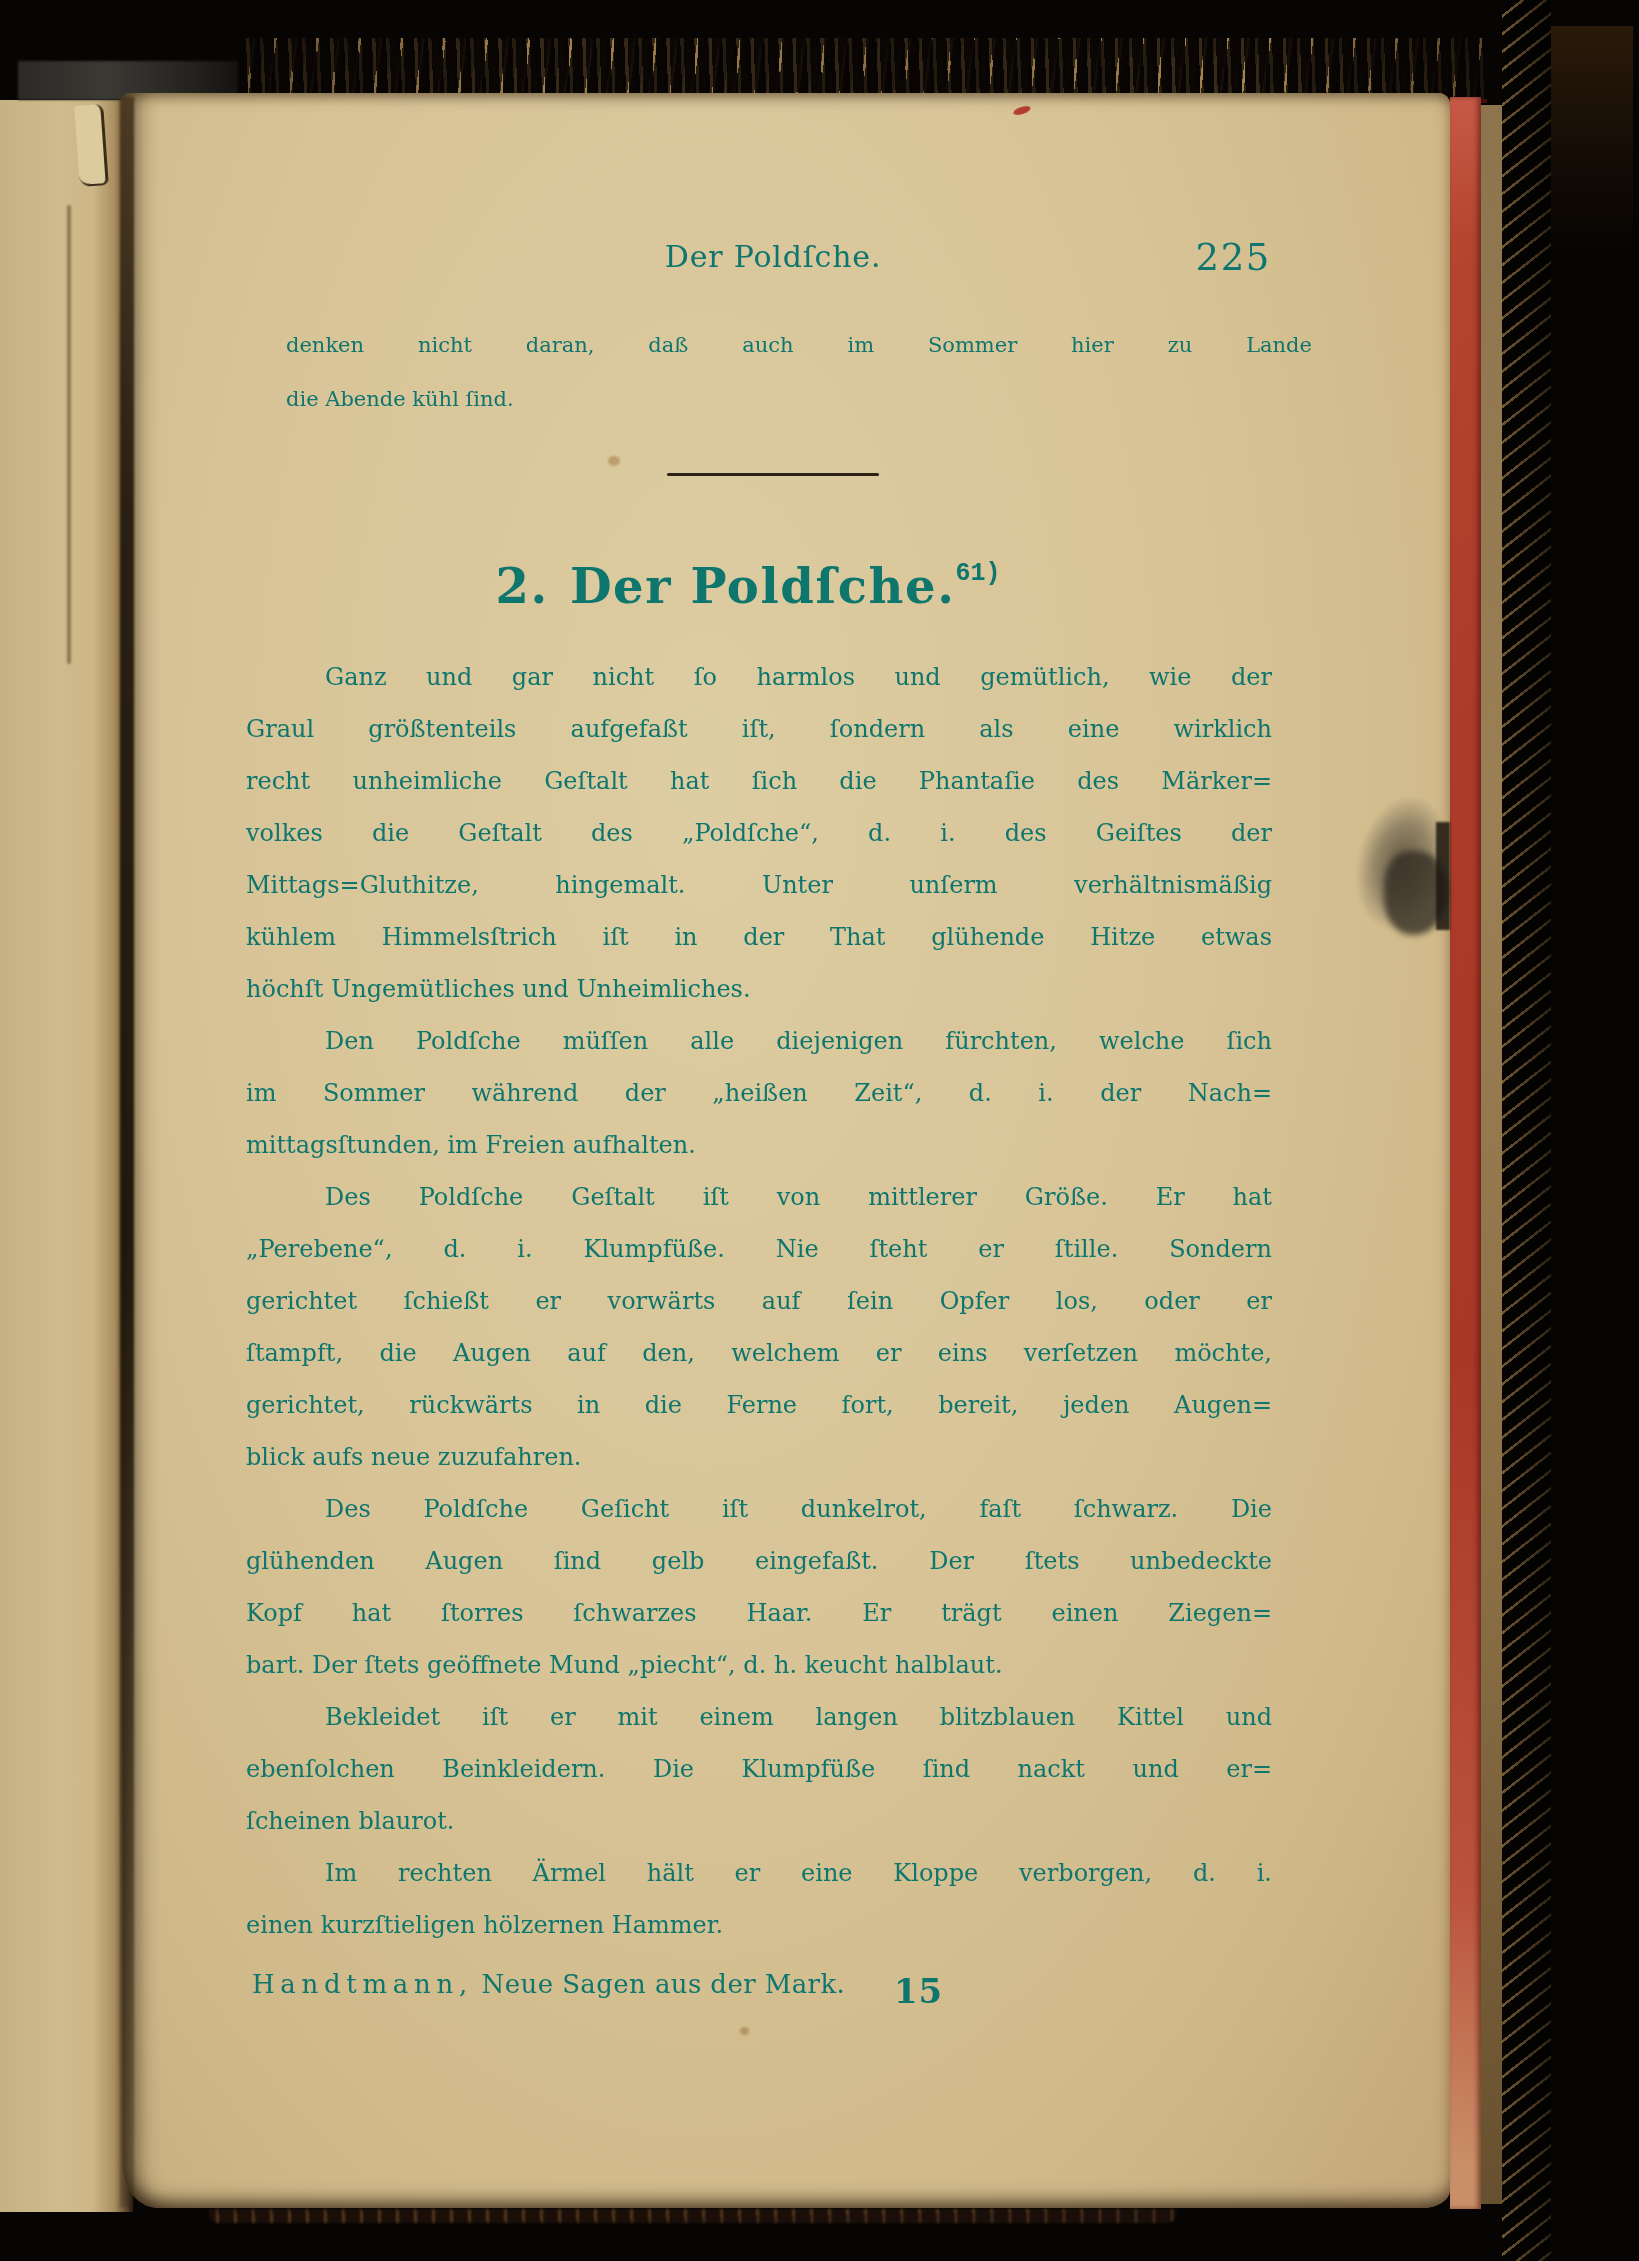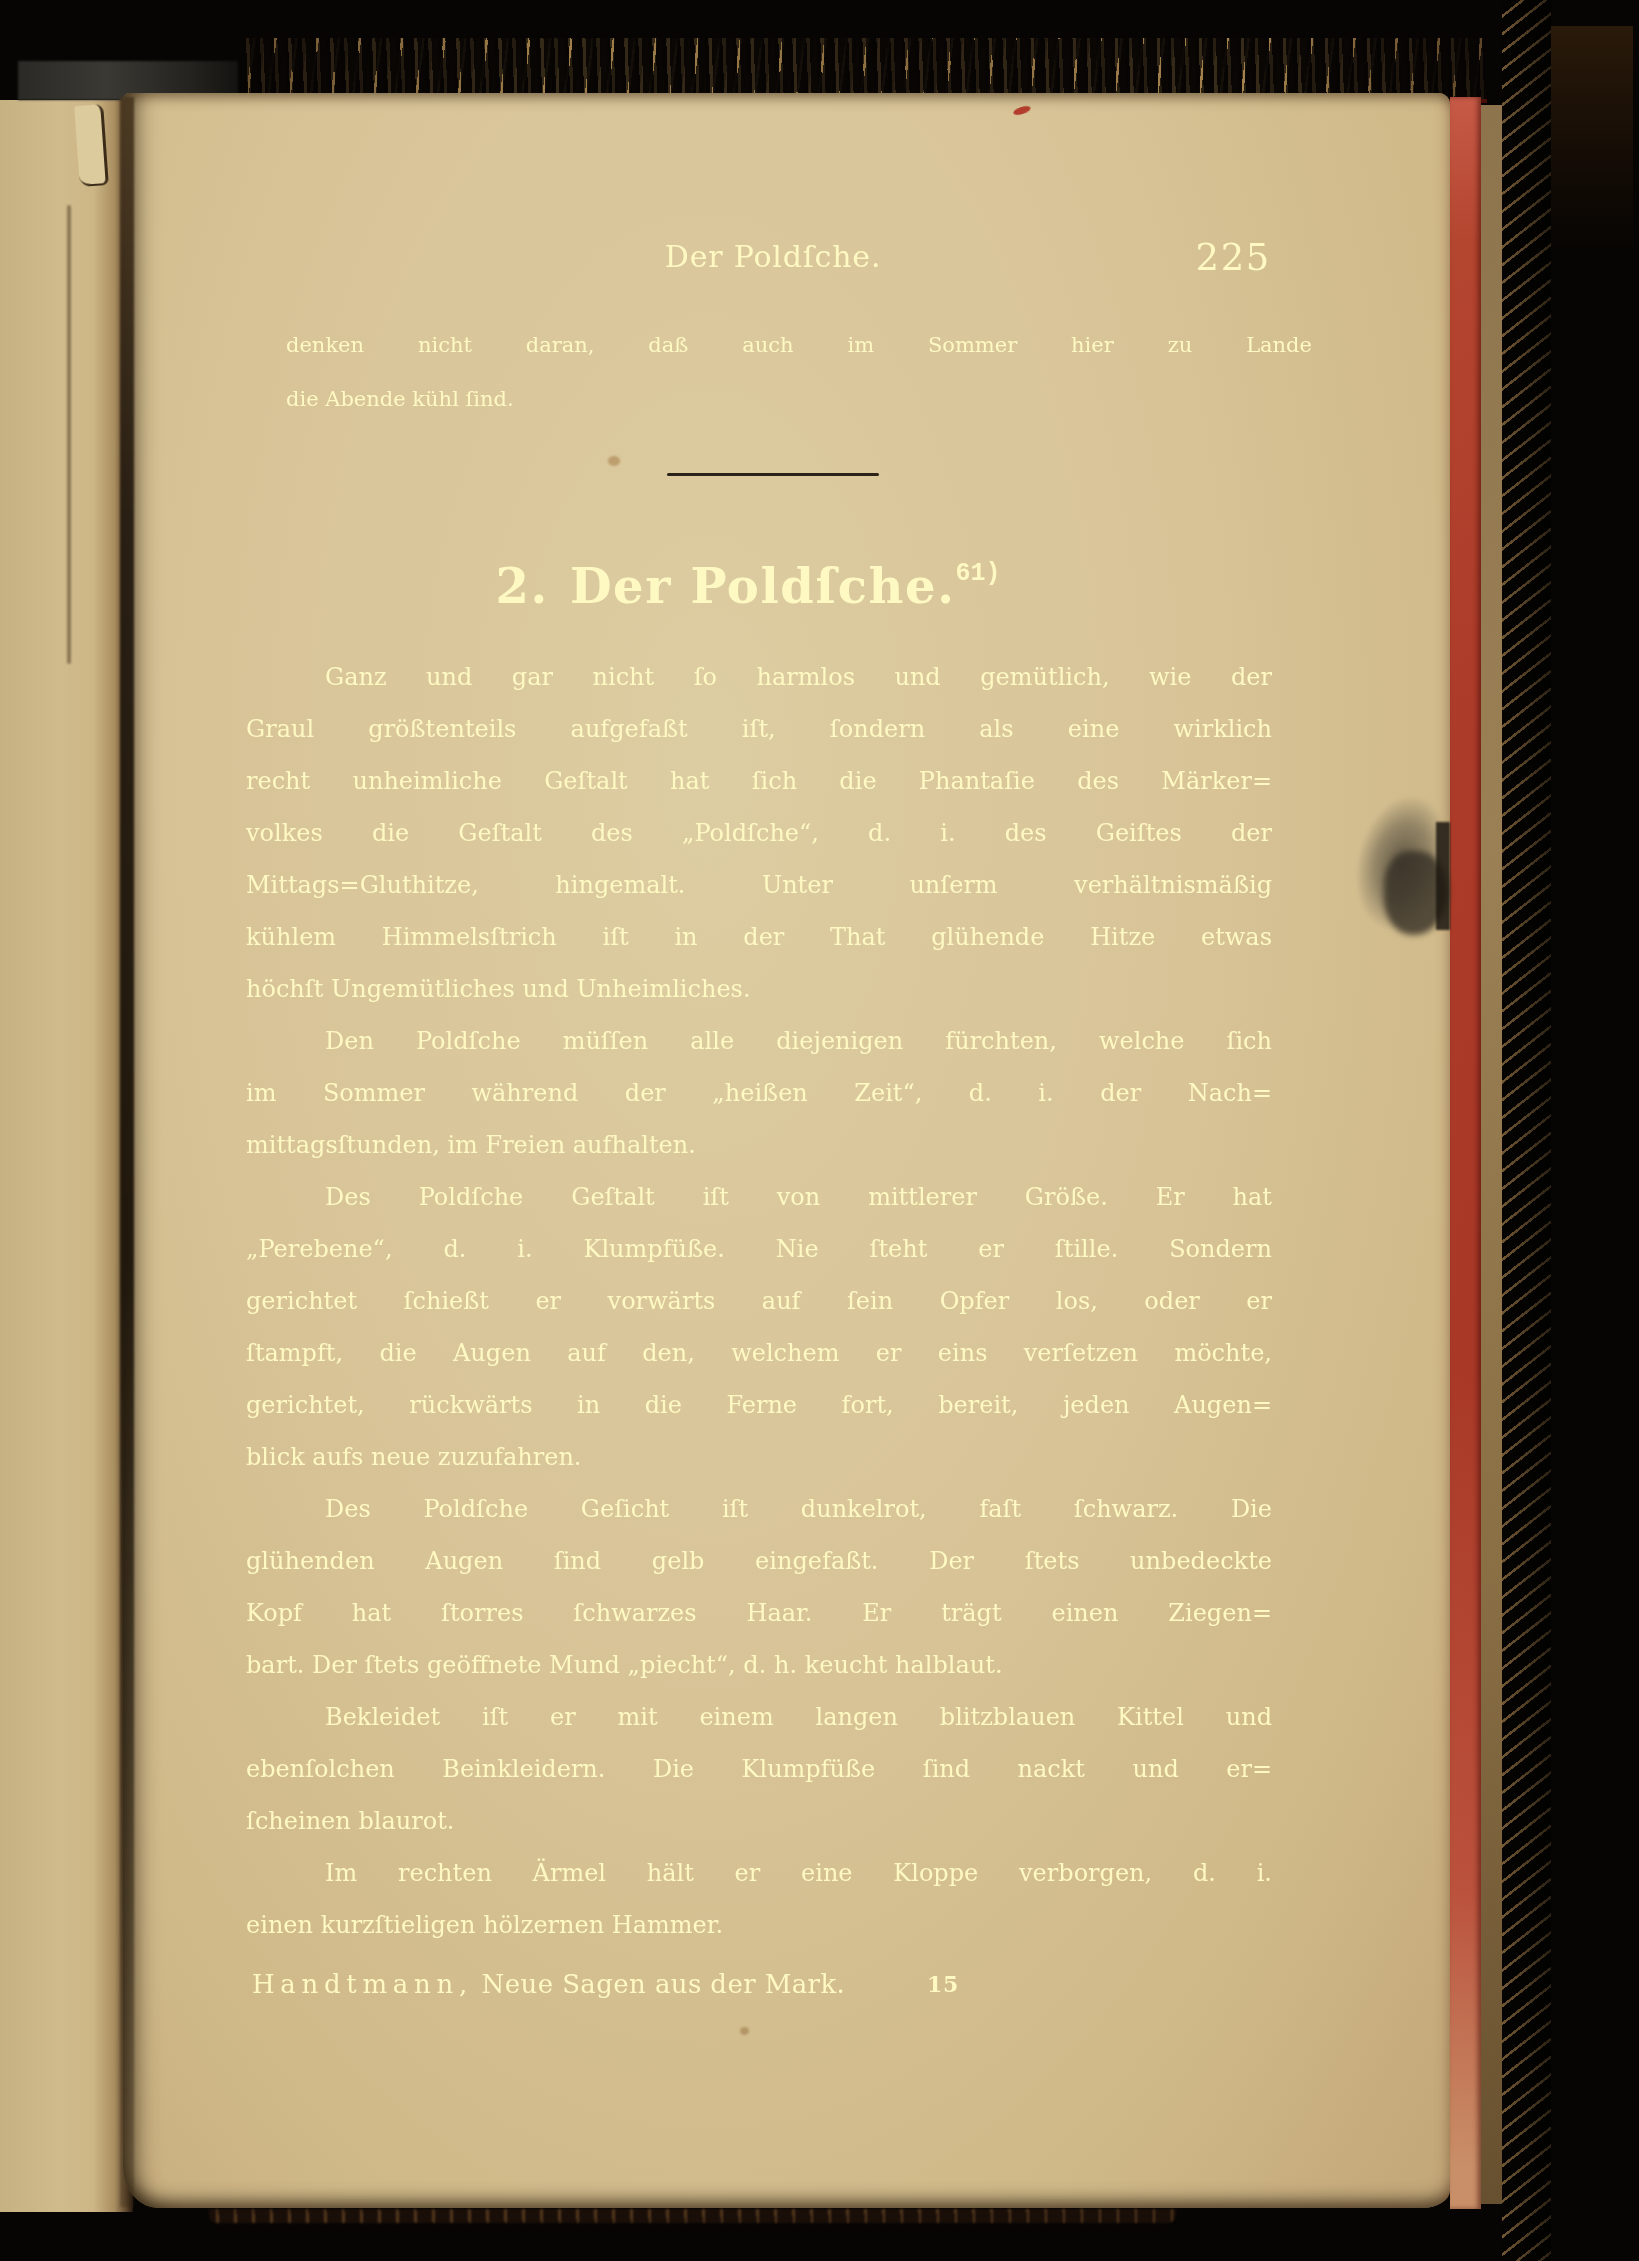--- a/index.html
+++ b/index.html
@@ -93,21 +93,21 @@
   }
   .foxing{z-index:4;border-radius:50%;filter:blur(1px);}
   #foxing-1{left:608px;top:456px;width:12.3px;height:9.8px;background:rgba(164,122,70,.55);}
   #foxing-2{left:740px;top:2027px;width:9px;height:8.2px;background:rgba(150,110,62,.5);}
   #red-speck{
     left:1013px;top:107px;width:18px;height:7.4px;z-index:4;
     background:#b23d2c;border-radius:50%;transform:rotate(-18deg);filter:blur(0.4px);
   }
 
   
-  .print{color:#fef9c3;z-index:6;}
+  .print{color:#0f766e;z-index:6;}
   #running-header{
     left:527px;top:239px;width:492px;text-align:center;
     font-size:30px;letter-spacing:0.8px;
   }
   #page-number{
     left:1140px;top:236px;width:131px;text-align:right;
     font-size:37px;font-weight:400;letter-spacing:1.6px;
   }
   #carryover{
     left:246px;top:318px;width:1026px;
@@ -132,22 +132,22 @@
     white-space:nowrap;
   }
   .bodyline{white-space:normal;}
   .bodyline.endline{text-align-last:left;}
   .bodyline.indent{padding-left:79px;}
   #footer-imprint{
     left:252px;top:1969px;width:738px;font-size:26px;letter-spacing:0.4px;
   }
   #footer-imprint .author{letter-spacing:5.7px;}
   #sheet-number{
-    left:894px;top:1971px;width:98px;text-align:center;
-    font-size:22px;font-weight:600;letter-spacing:0.8px;
+    left:894px;top:1971px;width:98px;text-align:left;
+    font-size:34px;font-weight:600;letter-spacing:0.8px;
   }
 </style>
 </head>
 <body>
 
 <div class="abs" id="left-page-edge"></div>
 <div class="abs" id="left-edge-line"></div>
 <div class="abs" id="paper-tear"></div>
 <div class="abs" id="top-edge-dark"></div>
 <div class="abs" id="marbled-top-edge"></div>

